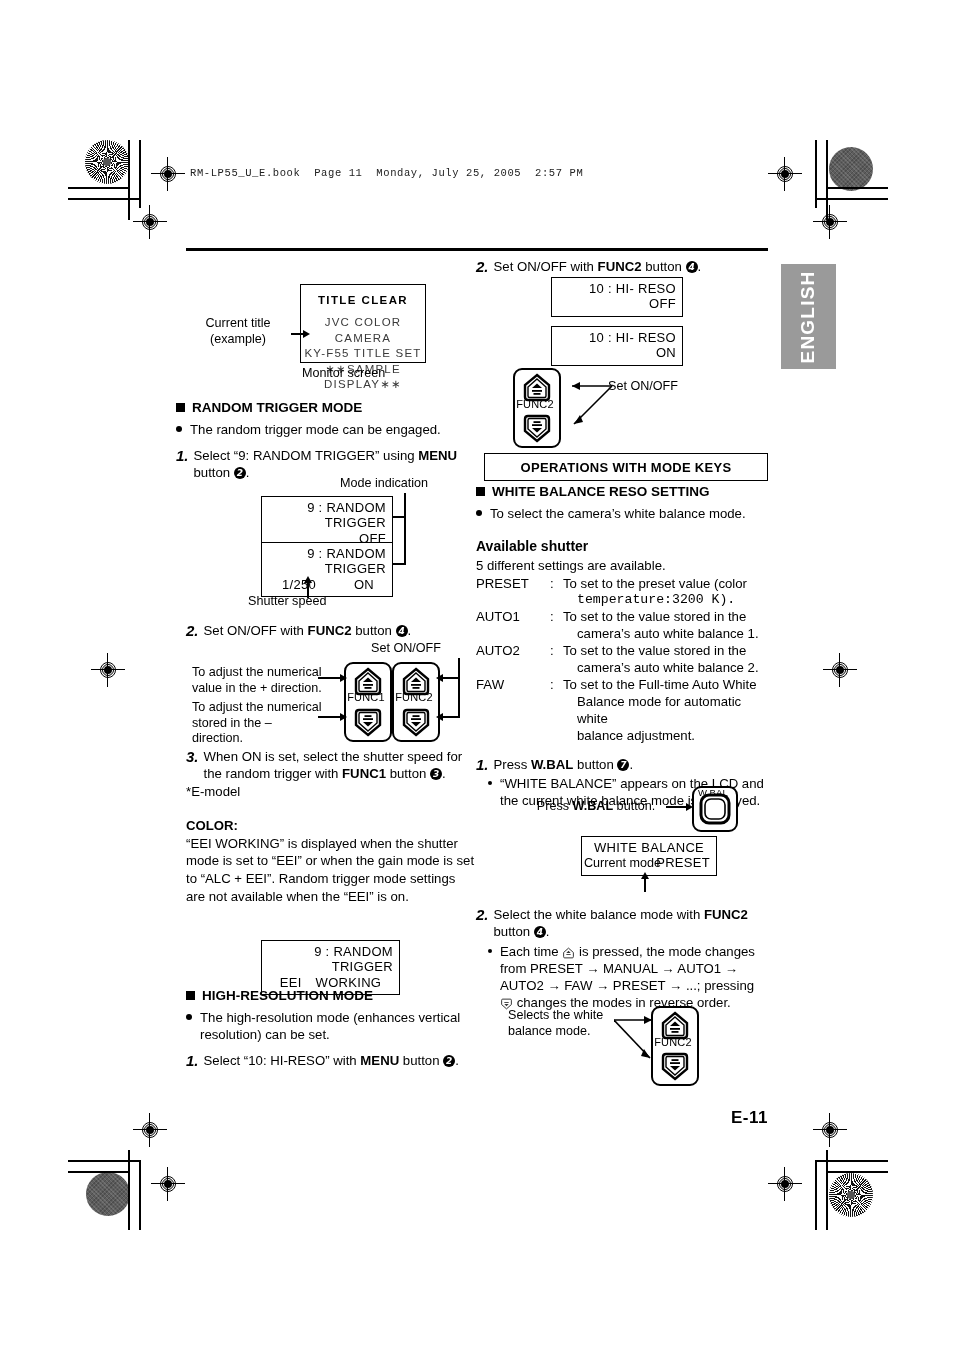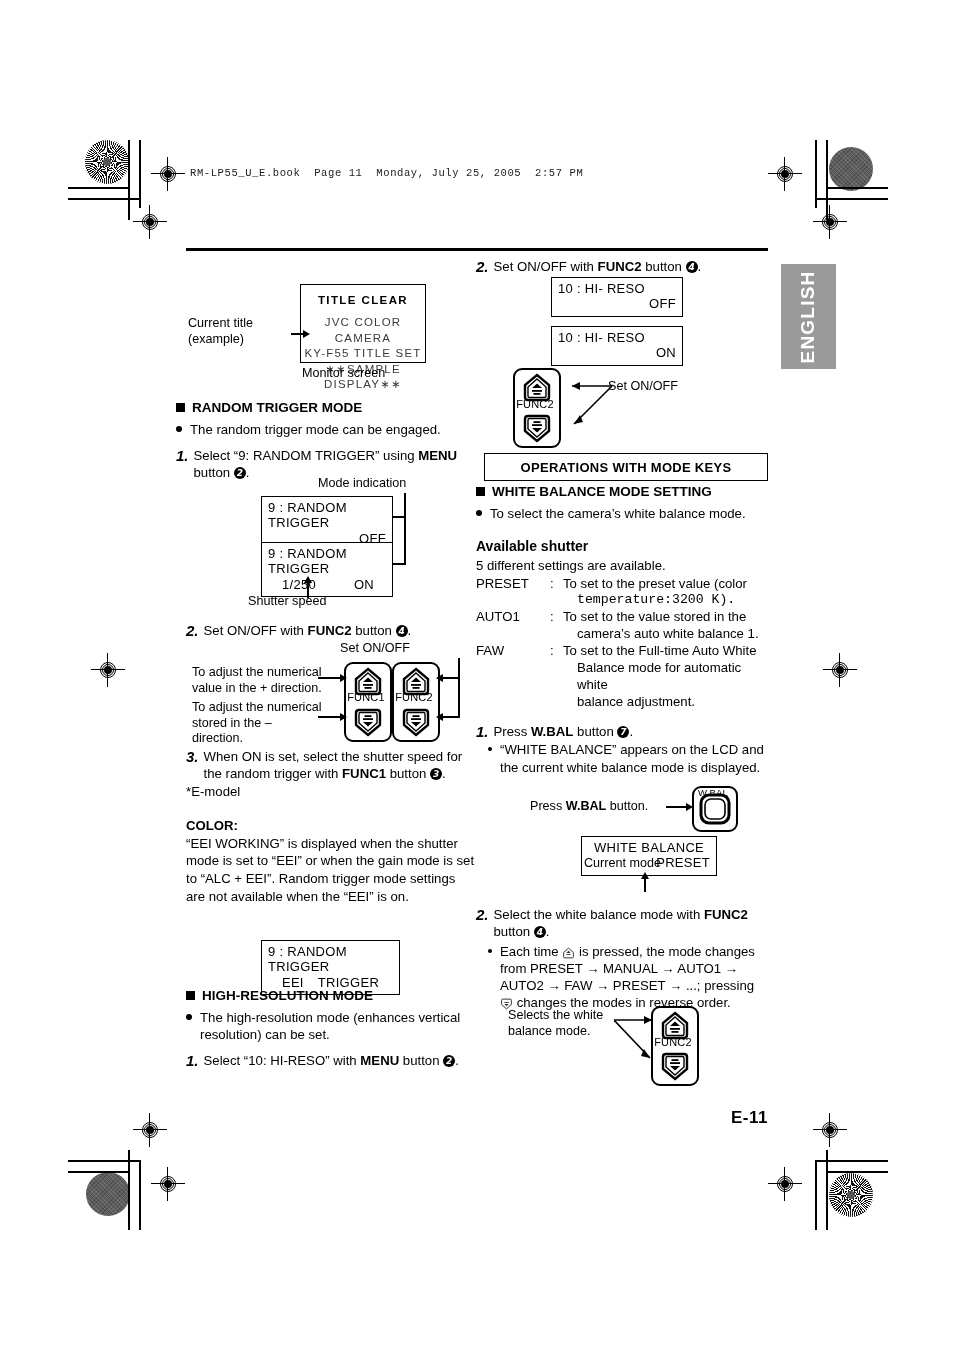--- a/index.html
+++ b/index.html
@@ -112,35 +112,35 @@
     font-family:"DejaVu Sans", sans-serif;
   }
 
   
   .lcd {
     position:absolute; border:1.6px solid #000; background:#fff;
     font-size:13px; line-height:1.18; padding:3px 6px 4px 6px;
     letter-spacing:.3px;
     font-family:"Liberation Sans", sans-serif;
   }
-  .lcd .l-left  { text-align:left; }
+  .lcd .l-left  { text-align:right; }
   .lcd .l-right { text-align:right; }
   .lcd .l-ctr   { text-align:center; }
 
   .monitor {
     position:absolute; border:1.6px solid #000; background:#fff;
     text-align:center;
   }
   .monitor .mtitle {
     font-weight:bold; font-size:11.5px; letter-spacing:1.4px; margin:9px 0 9px 0;
   }
   .monitor .mline { font-size:11.5px; letter-spacing:1.2px; line-height:1.35; color:#3a3a3a; }
 
   .caption { position:absolute; font-size:12.6px; line-height:1.25; }
-  .caption.r { text-align:left; }
+  .caption.r { text-align:center; }
   .caption.c { text-align:left; }
 
   
   .ln { position:absolute; background:#000; }
   .arrow-r, .arrow-l, .arrow-u, .arrow-d { position:absolute; width:0; height:0; }
   .arrow-r { border-top:4px solid transparent; border-bottom:4px solid transparent; border-left:7px solid #000; }
   .arrow-l { border-top:4px solid transparent; border-bottom:4px solid transparent; border-right:7px solid #000; }
   .arrow-u { border-left:4px solid transparent; border-right:4px solid transparent; border-bottom:7px solid #000; }
 
   
@@ -400,21 +400,21 @@
   <div class="para">*E-model</div>
 
   <div class="para" style="font-weight:bold;margin-top:17px;">COLOR:</div>
   <div class="para">“EEI WORKING” is displayed when the shutter mode is set to “EEI” or when the gain mode is set to “ALC + EEI”. Random trigger mode settings are not available when the “EEI” is on.</div>
 </div>
 
 <div class="lcd" style="left:261px; top:940px; width:125px;">
   <div class="l-left">9 : RANDOM TRIGGER</div>
   <div style="display:flex;justify-content:center;gap:14px;">
     <span>EEI</span>
-    <span>TRIGGER</span>
+    <span>WORKING</span>
   </div>
 </div>
 
 <div class="col" style="left:186px; top:988px; width:290px;">
   <div class="sq-head">
     <i class="bullet-sq"></i>
     <span>HIGH-RESOLUTION MODE</span>
   </div>
   <div class="dot-item">
     <i class="bullet-rd"></i>
@@ -466,21 +466,21 @@
   <polygon points="16,14 24,10 24,18" fill="#000"></polygon>
   <line x1="56" y1="14" x2="18" y2="52" stroke="#000" stroke-width="1.6"></line>
   <polygon points="18,52 27,50 24,43" fill="#000"></polygon>
 </svg>
 
 <div class="boxhead" style="left:484px; top:453px; width:282px; height:26px;">OPERATIONS WITH MODE KEYS</div>
 
 <div class="col" style="left:476px; top:484px; width:292px;">
   <div class="sq-head">
     <i class="bullet-sq"></i>
-    <span>WHITE BALANCE MODE SETTING</span>
+    <span>WHITE BALANCE RESO SETTING</span>
   </div>
   <div class="dot-item">
     <i class="bullet-rd"></i>
     <span>To select the camera’s white balance mode.</span>
   </div>
   <div class="subhead" style="position:static;margin-top:16px;">Available shutter</div>
   <div class="para" style="margin-top:3px;">5 different settings are available.</div>
 
   <table class="defs" style="margin-top:1px;">
     <tbody>
@@ -494,20 +494,28 @@
     </tr>
     <tr>
       <td class="k">AUTO1</td>
       <td class="c">:</td>
       <td>
         <div>To set to the value stored in the</div>
         <div style="padding-left:14px;">camera’s auto white balance 1.</div>
       </td>
     </tr>
     <tr>
+      <td class="k">AUTO2</td>
+      <td class="c">:</td>
+      <td>
+        <div>To set to the value stored in the</div>
+        <div style="padding-left:14px;">camera’s auto white balance 2.</div>
+      </td>
+    </tr>
+    <tr>
       <td class="k">FAW</td>
       <td class="c">:</td>
       <td>
         <div>To set to the Full-time Auto White</div>
         <div style="padding-left:14px;">Balance mode for automatic white</div>
         <div style="padding-left:14px;">balance adjustment.</div>
       </td>
     </tr>
   </tbody>
     </table>

